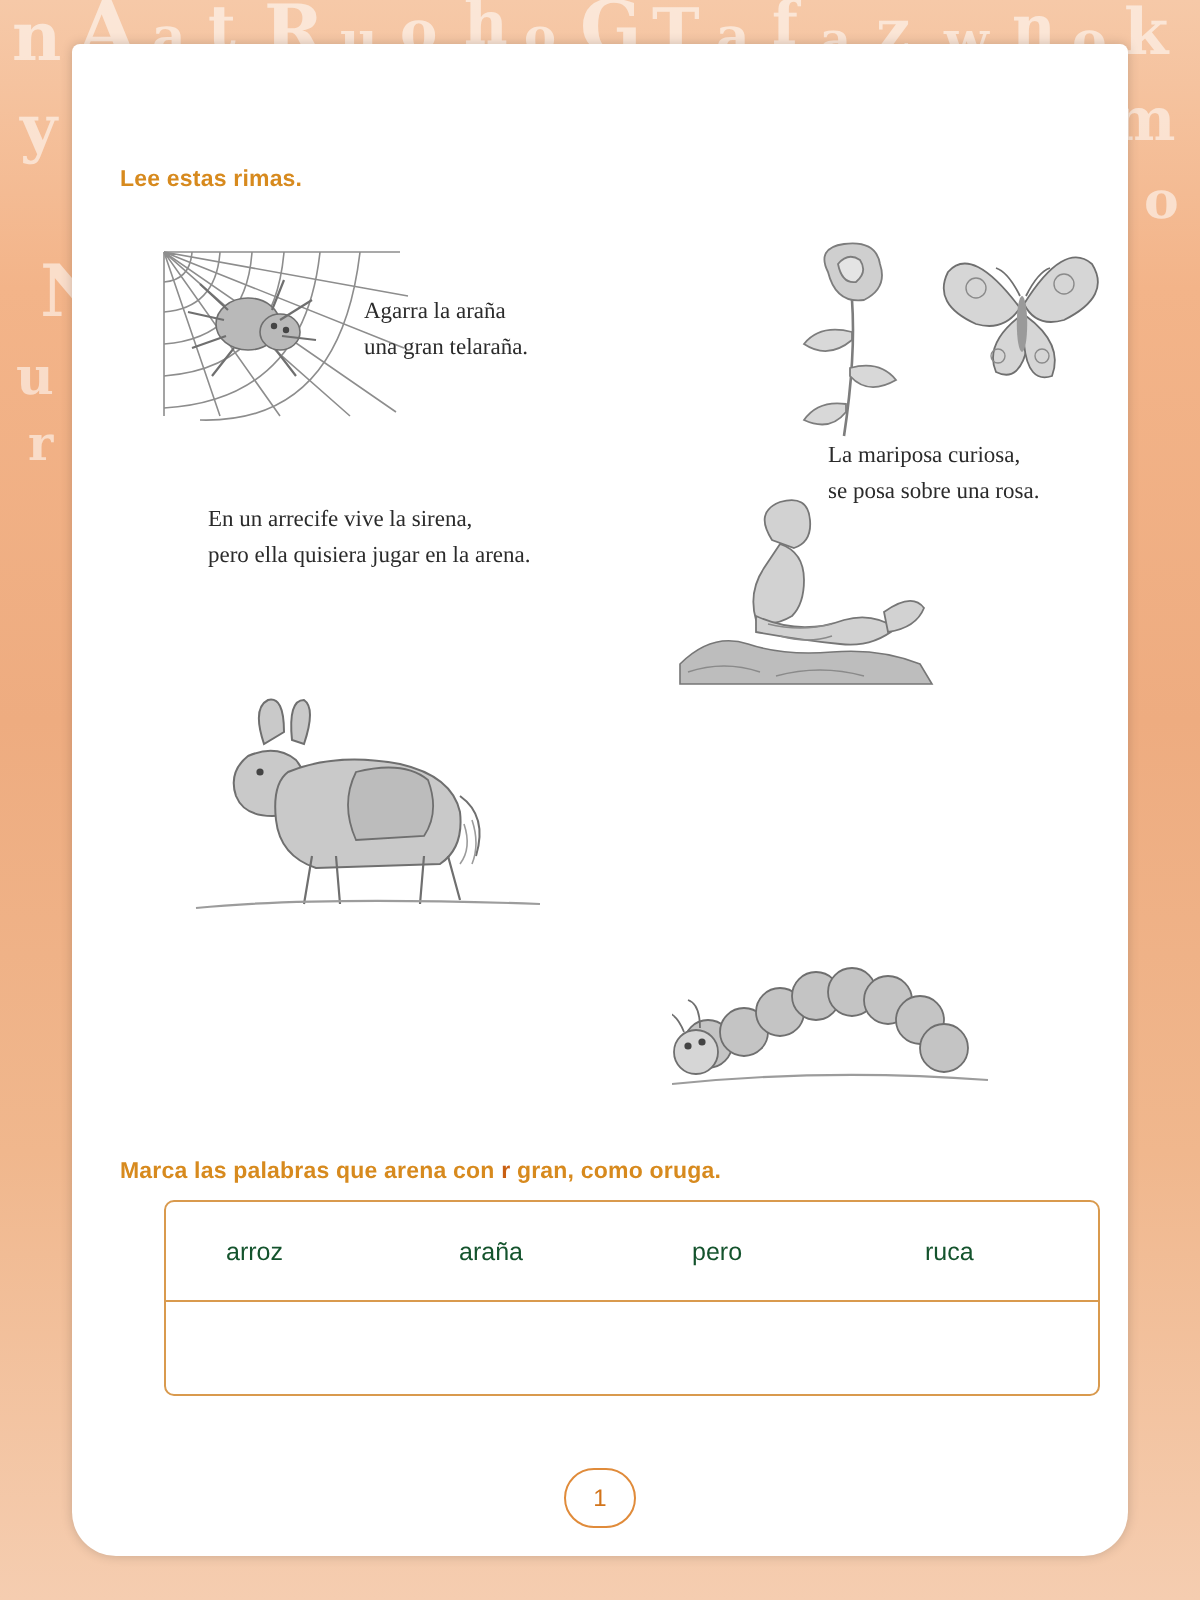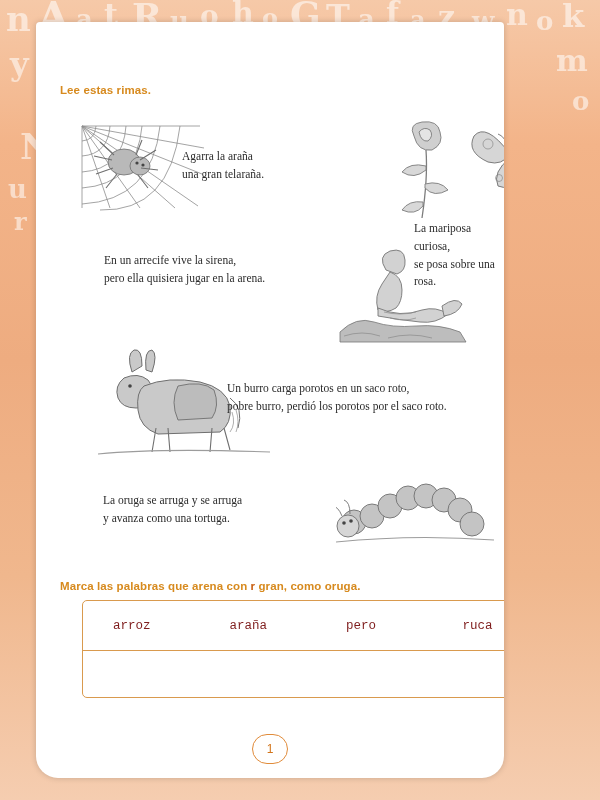--- a/index.html
+++ b/index.html
@@ -33,21 +33,21 @@
     position: absolute;
     font-weight: bold;
     line-height: 1;
   }
 
   
   .sheet {
     position: absolute;
     left: 36px;
     top: 22px;
-    width: 468px;
+    width: 528px;
     height: 756px;
     background: #ffffff;
     border-radius: 4px 4px 22px 22px;
     box-shadow: 0 0 6px rgba(0,0,0,0.18);
     overflow: hidden;
   }
   .sheet-inner {
     position: absolute;
     inset: 0;
     padding: 0;
@@ -108,24 +108,24 @@
     right: 0;
     height: 49px;
     display: flex;
     align-items: center;
   }
   .word-row.row1 { top: 0; }
   .word-row.row2 { top: 49px; }
   .word-cell {
     flex: 1;
     font-size: 12.5px;
-    color: #7f1d1d;
+    color: #14532d;
     padding-left: 30px;
     box-sizing: border-box;
-    font-family: Liberation Mono, monospace;
+    font-family: Liberation Sans, sans-serif;
   }
 
   
   .page-number {
     position: absolute;
     left: 50%;
     transform: translateX(-50%);
     bottom: 14px;
     width: 34px;
     height: 28px;
@@ -289,22 +289,20 @@
         </g>
         <path d="M136 56 q14 10 8 30" stroke="#6f6f6f" fill="none" stroke-width="1"></path>
         <g stroke="#9b9b9b" stroke-width="0.8" fill="none">
           <path d="M138 70 q4 12 -2 20 M142 68 q4 12 0 22"></path>
         </g>
         <circle cx="36" cy="44" r="1.8" fill="#444"></circle>
         <path class="ground-line" d="M4 112 q60 -6 172 -2"></path>
       </svg>
     </div>
 
-    <div class="rhyme r4">Un burro carga porotos en un saco roto,
-pobre burro, perdió los porotos por el saco roto.</div>
 
     <div class="ill i-caterp">
       <svg width="160" height="82" viewBox="0 0 160 82">
         <g fill="#c4c4c4" stroke="#6f6f6f" stroke-width="0.9">
           <circle cx="18" cy="52" r="12"></circle>
           <circle cx="36" cy="46" r="12"></circle>
           <circle cx="54" cy="36" r="12"></circle>
           <circle cx="72" cy="28" r="12"></circle>
           <circle cx="90" cy="26" r="12"></circle>
           <circle cx="108" cy="30" r="12"></circle>
@@ -314,22 +312,20 @@
         <g fill="#d6d6d6" stroke="#6f6f6f" stroke-width="0.9">
           <circle cx="12" cy="56" r="11"></circle>
         </g>
         <circle cx="8" cy="53" r="1.8" fill="#444"></circle>
         <circle cx="15" cy="51" r="1.8" fill="#444"></circle>
         <path d="M6 46 q-4 -10 -10 -10 M14 44 q0 -12 -6 -14" stroke="#6f6f6f" fill="none" stroke-width="0.9"></path>
         <path class="ground-line" d="M0 72 q78 -8 158 -2"></path>
       </svg>
     </div>
 
-    <div class="rhyme r5">La oruga se arruga y se arruga
-y avanza como una tortuga.</div>
 
     <div class="instruction instruction-2">
       <span>Marca las palabras que arena con</span>
       <span class="rline">r</span>
       <span>gran, como oruga.</span>
     </div>
 
     <div class="word-box">
       <div class="divider"></div>
 

